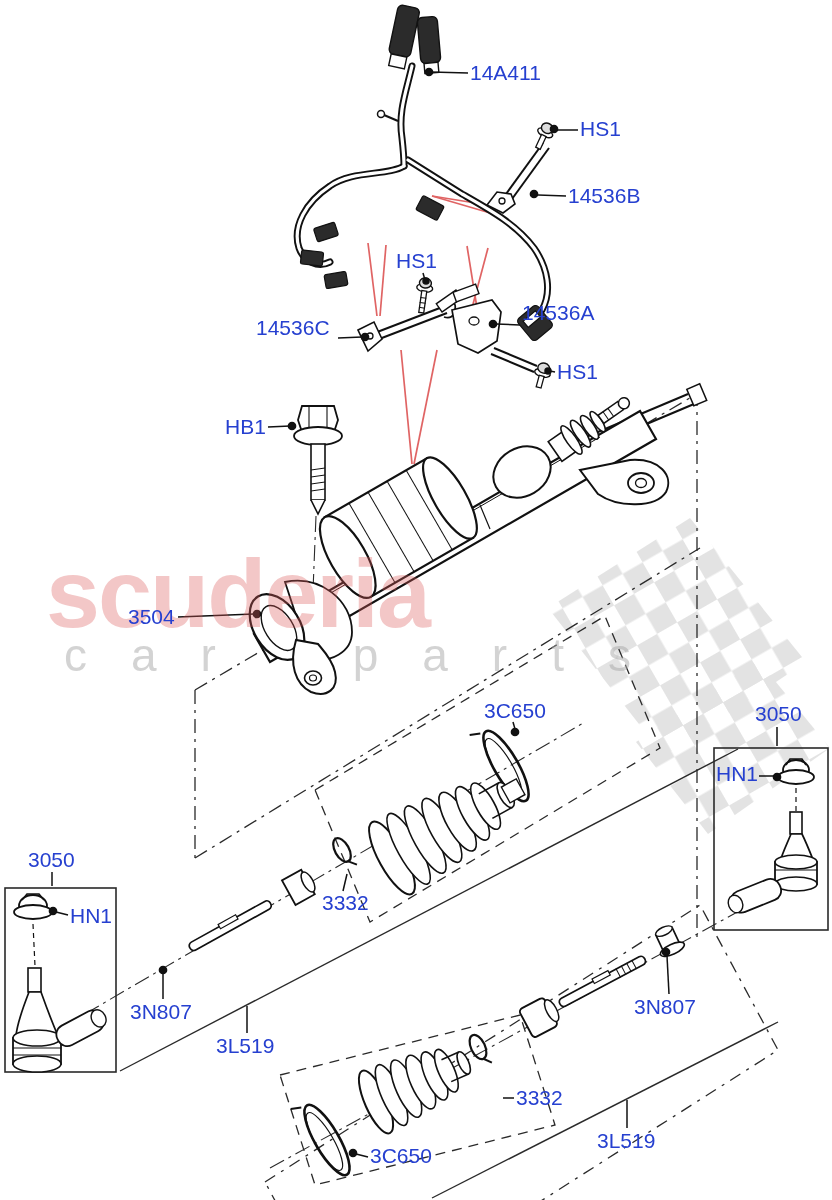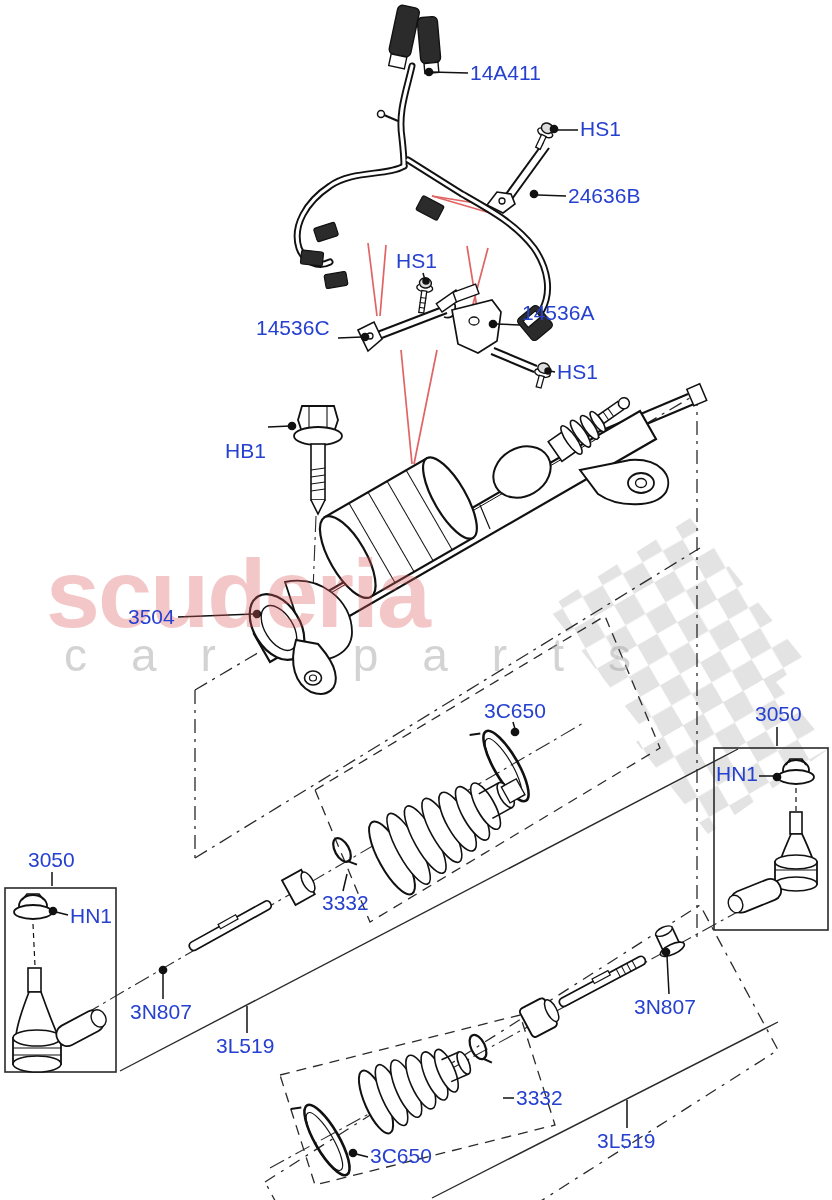--- a/index.html
+++ b/index.html
@@ -378,26 +378,26 @@
     <line x1="627" y1="1100" x2="627" y2="1128"></line>
   </g>
 </svg>
 
 <div class="wm-brand">scuderia</div>
 <div class="wm-sub">car parts</div>
 
 <div class="lbl-layer">
   <div class="plabel" style="left:470px;top:62px">14A411</div>
   <div class="plabel" style="left:580px;top:118px">HS1</div>
-  <div class="plabel" style="left:568px;top:185px">24636B</div>
+  <div class="plabel" style="left:568px;top:185px">14536B</div>
   <div class="plabel" style="left:396px;top:250px">HS1</div>
   <div class="plabel" style="left:256px;top:317px">14536C</div>
   <div class="plabel" style="left:522px;top:302px">14536A</div>
   <div class="plabel" style="left:557px;top:361px">HS1</div>
-  <div class="plabel" style="left:225px;top:440px">HB1</div>
+  <div class="plabel" style="left:225px;top:416px">HB1</div>
   <div class="plabel" style="left:128px;top:606px">3504</div>
   <div class="plabel" style="left:484px;top:700px">3C650</div>
   <div class="plabel" style="left:755px;top:703px">3050</div>
   <div class="plabel" style="left:716px;top:763px">HN1</div>
   <div class="plabel" style="left:28px;top:849px">3050</div>
   <div class="plabel" style="left:70px;top:905px">HN1</div>
   <div class="plabel" style="left:322px;top:892px">3332</div>
   <div class="plabel" style="left:130px;top:1001px">3N807</div>
   <div class="plabel" style="left:216px;top:1035px">3L519</div>
   <div class="plabel" style="left:634px;top:996px">3N807</div>

